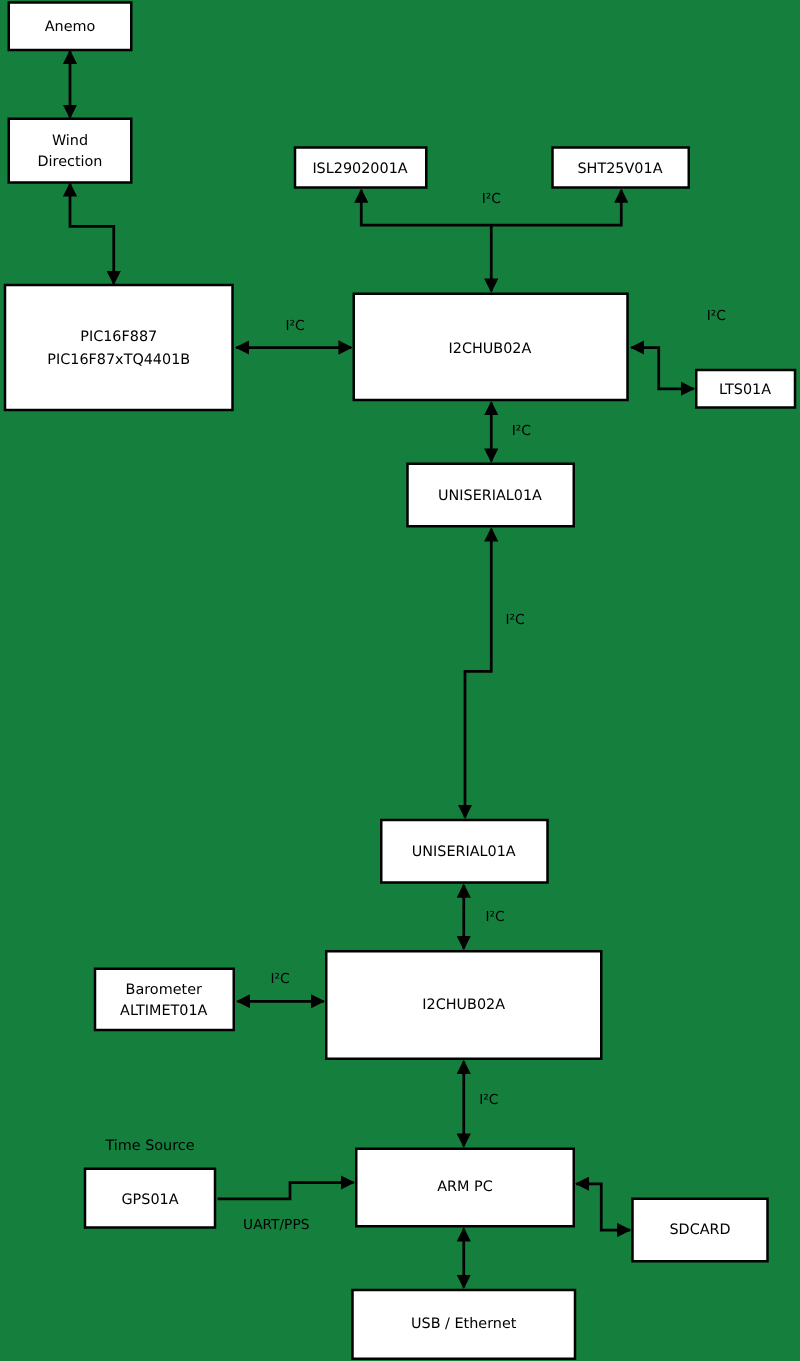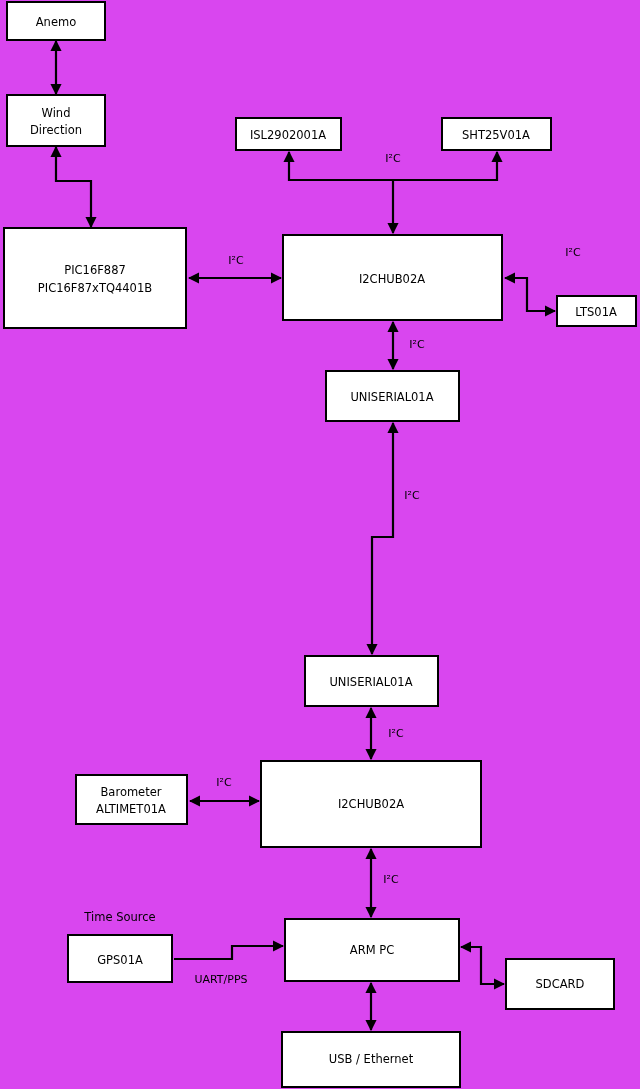--- a/index.html
+++ b/index.html
@@ -10,21 +10,21 @@
   body {
     width: 640px;
     height: 1089px;
     font-family: "DejaVu Sans", "Liberation Sans", sans-serif;
     overflow: hidden;
   }
   #diagram-root {
     position: relative;
     width: 640px;
     height: 1089px;
-    background: #d946ef;
+    background: #15803d;
   }
   svg#diagram-svg {
     position: absolute;
     top: 0;
     left: 0;
     width: 640px;
     height: 1089px;
     display: block;
   }
   .node-box {

